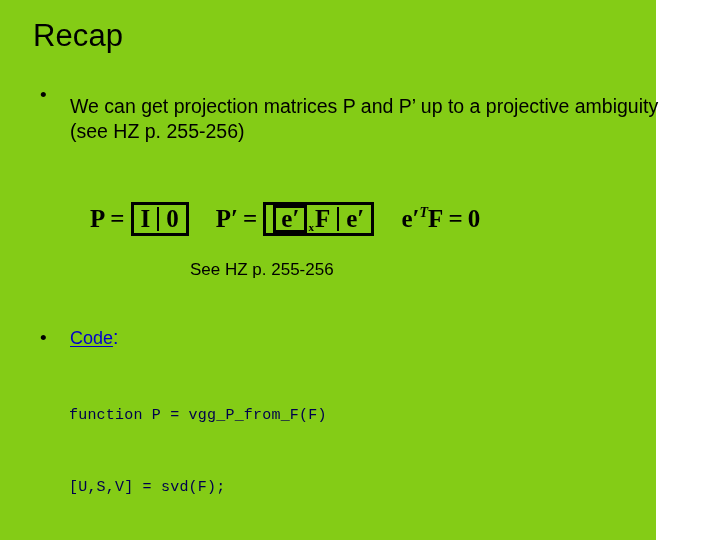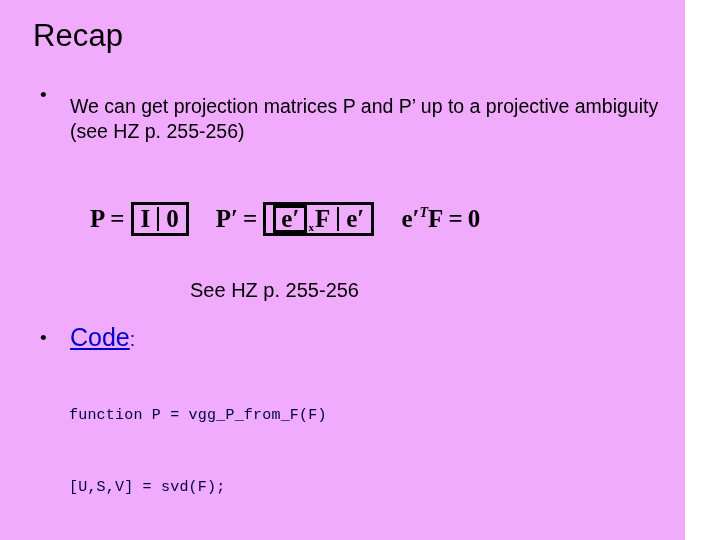--- a/index.html
+++ b/index.html
@@ -15,22 +15,21 @@
     font-family: "Liberation Sans", sans-serif;
     color: #000000;
     position: relative;
   }
 
   .slide {
     position: absolute;
     left: 0; top: 0;
     width: 656px;
     height: 540px;
-    background: #f0abfc;
-    padding-left: 29px;
+    background: #84cc16;
   }
 
   
   .slide-title {
     position: absolute;
     left: 33px;
     top: 17px;
     font-size: 31px;
     line-height: 38px;
     font-weight: normal;
@@ -77,21 +76,21 @@
   }
   #bullet-2 .bullet-text {
     padding-left: 16px;
   }
 
   
   .code-link {
     color: #0000cc;
     text-decoration: underline;
     text-underline-offset: 2px;
-    font-size: 25px;
+    font-size: 18px;
     line-height: 24px;
     cursor: pointer;
   }
   .code-colon {
     color: #0000cc;
     font-size: 19.5px;
   }
 
   
   .equation-band {
@@ -185,25 +184,24 @@
     position: relative;
     top: -6px;
   }
 
   
   .hz-caption {
     position: absolute;
     left: 190px;
     top: 259px;
     font-family: "Liberation Sans", sans-serif;
-    font-size: 20px;
+    font-size: 17px;
     line-height: 22px;
     color: #000000;
     white-space: nowrap;
-    margin-top: 20px;
   }
 
   
   .code-block {
     position: absolute;
     left: 69px;
     top: 356px;
     font-family: "Liberation Mono", monospace;
     font-size: 15px;
     line-height: 24px;

